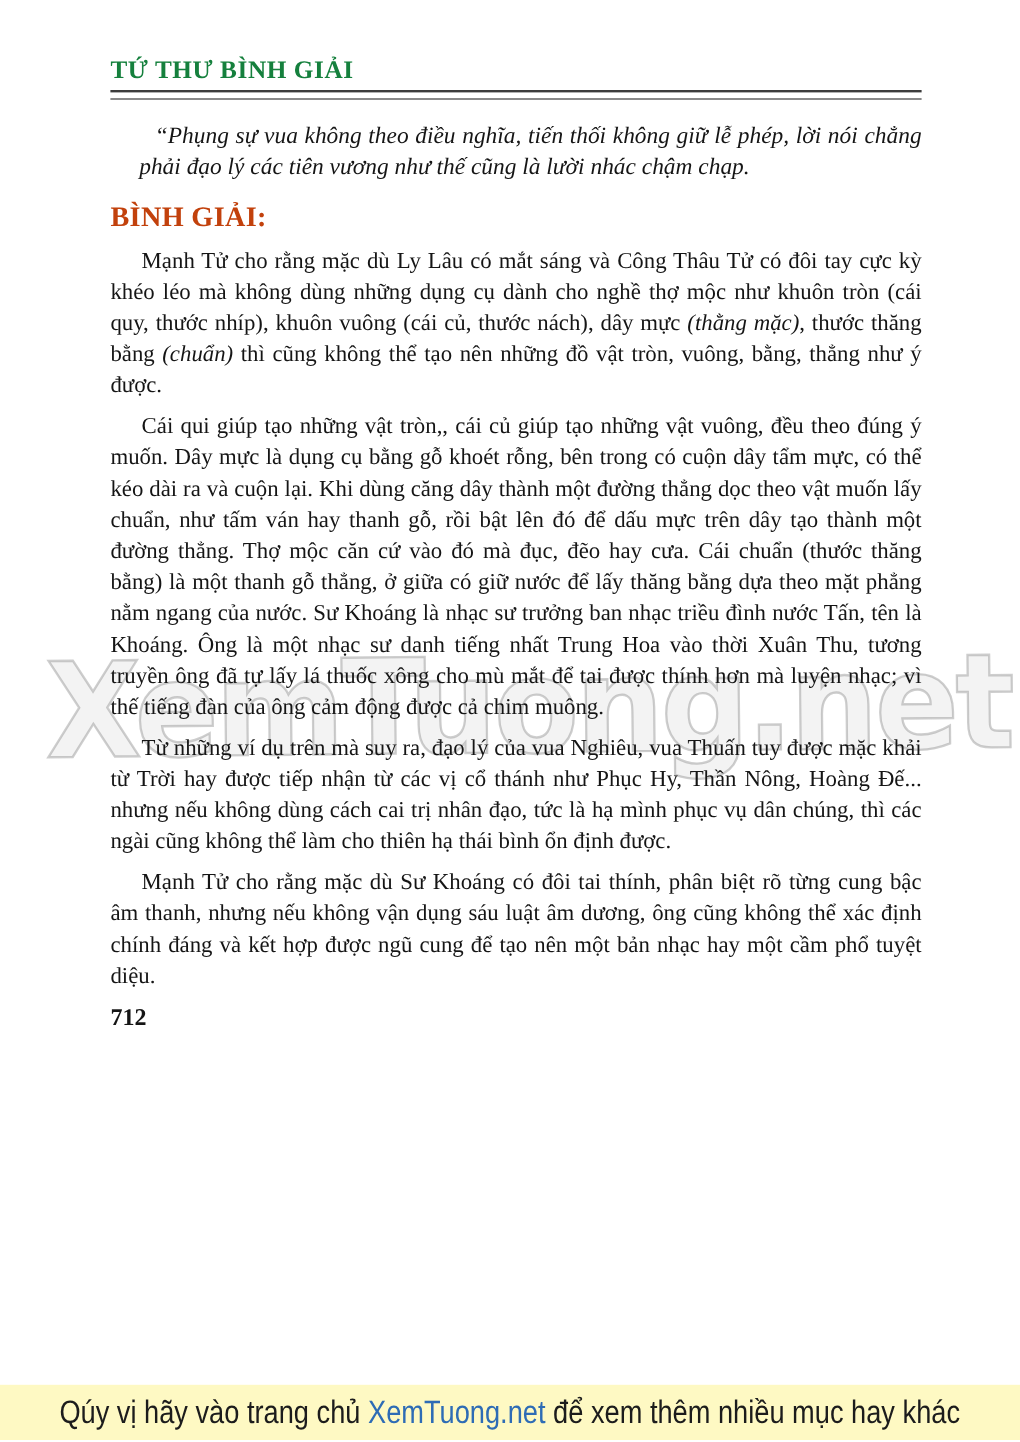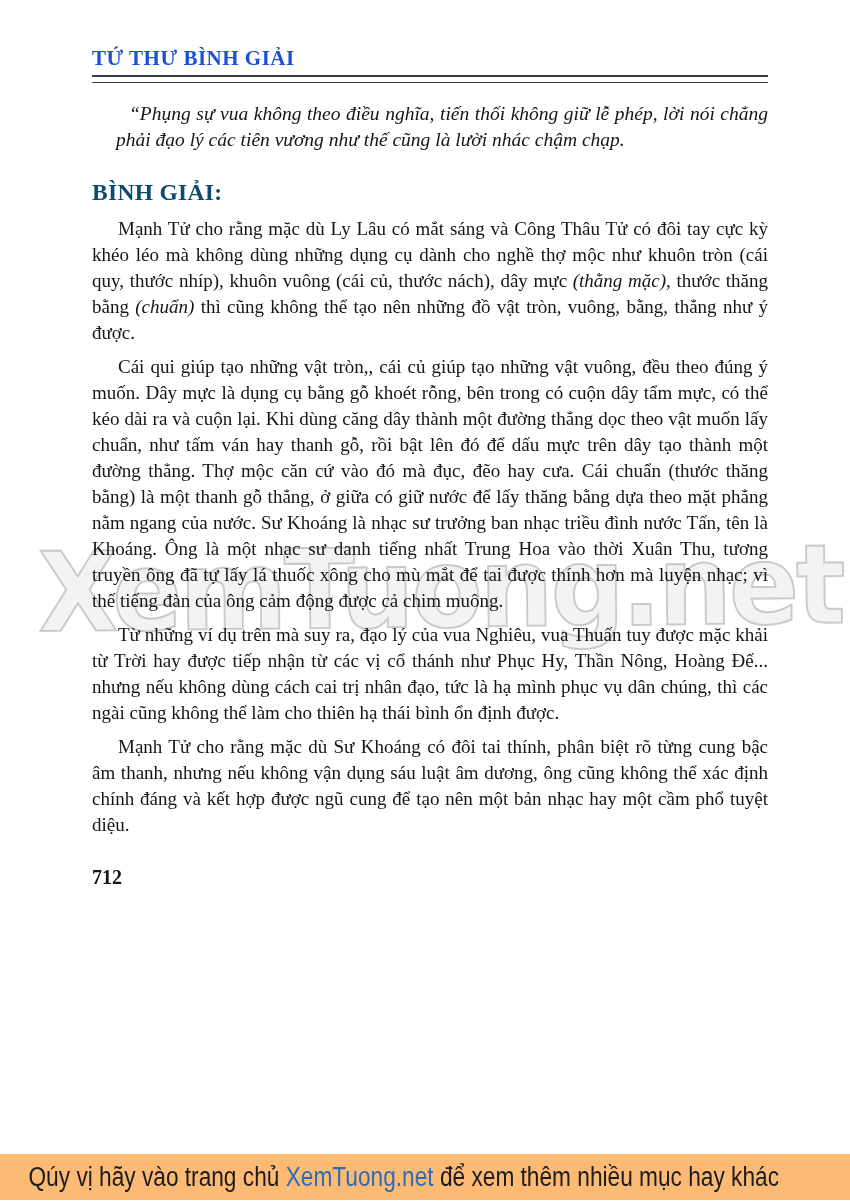--- a/index.html
+++ b/index.html
@@ -14,54 +14,54 @@
     color: #151515;
     box-sizing: border-box;
     padding: 46px 82px 0 92px;
   }
   .running-head {
     font-size: 21px;
     font-weight: 700;
     letter-spacing: 0.5px;
     margin: 0 0 5px 0;
     line-height: 24px;
-    color: #1d4ed8;
+    color: #15803d;
   }
   .header-rule {
     height: 5px;
     border-top: 2px solid #3c3c3c;
     border-bottom: 1px solid #3c3c3c;
     margin: 0 0 18px 0;
   }
   blockquote.quote {
     margin: 0 0 11px 24px;
     font-style: italic;
     font-size: 19.5px;
     line-height: 26px;
     text-align: justify;
     text-indent: 13px;
   }
   h2.section-heading {
-    margin: 25px 0 10px 0;
+    margin: 14px 0 10px 0;
     font-size: 23.5px;
     font-weight: 700;
     letter-spacing: 0.3px;
     line-height: 28px;
-    color: #0c4a6e;
+    color: #c2410c;
   }
   p.body {
     margin: 0 0 8px 0;
     font-size: 19px;
     line-height: 26px;
     text-align: justify;
     text-indent: 26px;
   }
   p.body i { font-style: italic; }
   .page-number {
-    margin-top: 28px;
+    margin-top: 10px;
     font-size: 20px;
     font-weight: 700;
   }
   .watermark {
     position: absolute;
     left: 38px;
     top: 538px;
     z-index: 0;
     font-family: "DejaVu Sans", sans-serif;
     font-weight: 700;
@@ -75,22 +75,22 @@
     transform-origin: left center;
     pointer-events: none;
   }
   .content { position: relative; z-index: 1; }
   .site-footer {
     position: absolute;
     left: 0; right: 0; bottom: 2px;
     height: 46px;
     display: flex;
     align-items: center;
-    justify-content: flex-end;
-    background: #fdba74;
+    justify-content: center;
+    background: #fef9c3;
     z-index: 2;
   }
   .footer-line {
     font-family: "Liberation Sans", "DejaVu Sans", sans-serif;
     font-size: 27px;
     font-weight: 400;
     color: #1c1c1c;
     white-space: nowrap;
     transform: scaleX(0.84);
     transform-origin: center;

